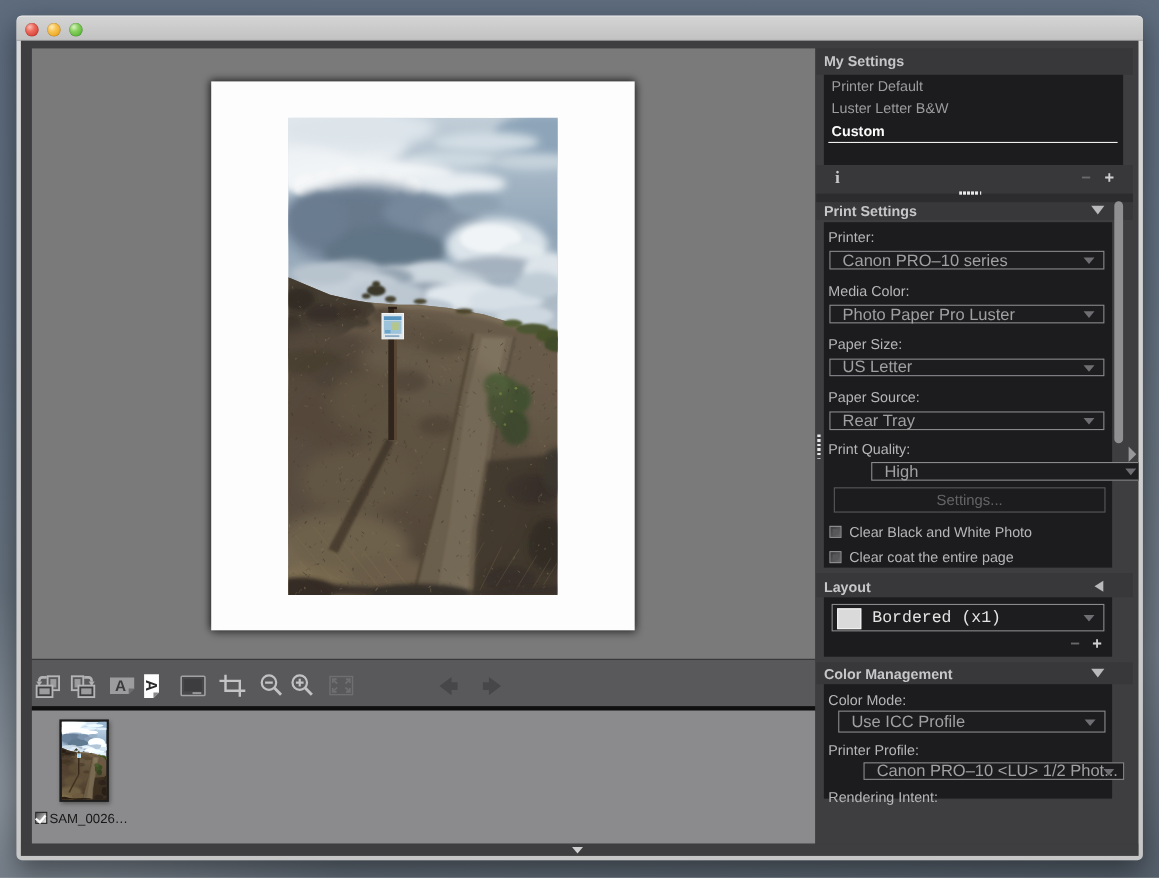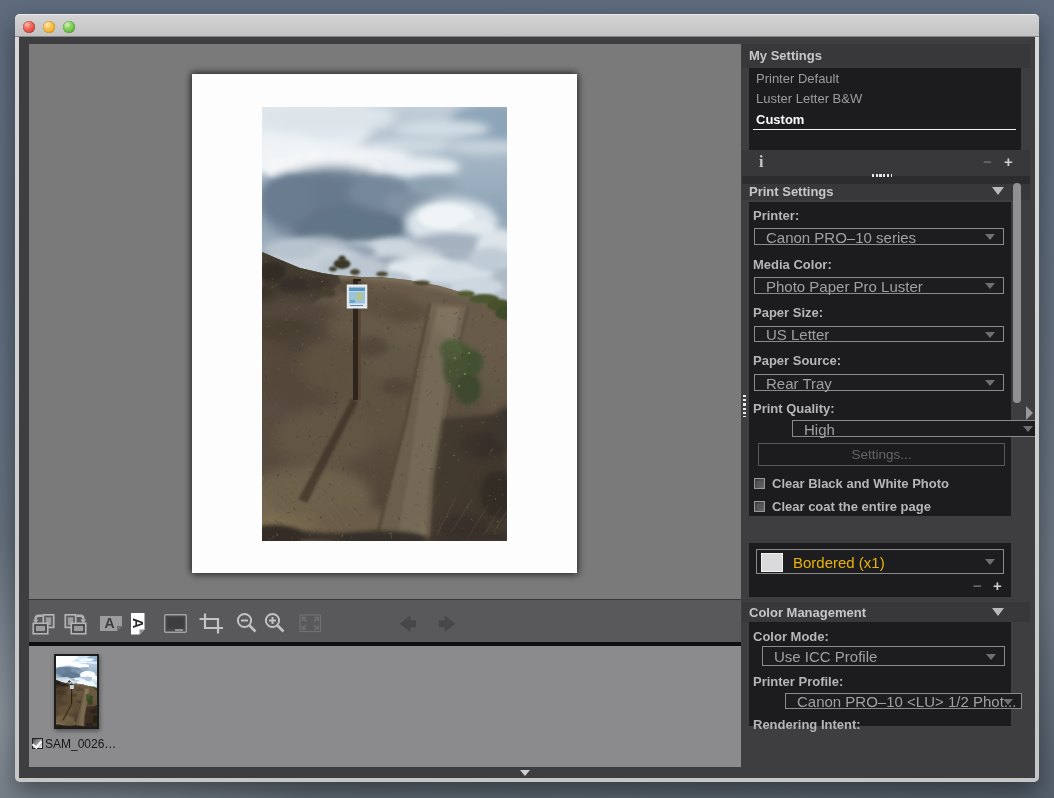--- a/index.html
+++ b/index.html
@@ -56,21 +56,21 @@
   
   .hdr { position:absolute; left:723px; width:288px; height:24px; background:#38383b; color:#c7c7c9; font-size:13px; font-weight:bold; }
   .hdr span { position:absolute; left:7px; top:4px; }
   .blackbox { position:absolute; background:#1c1c1e; }
   .dd {
     position:absolute; border:1px solid #8a8a8d; background:#1d1d1f;
     color:#a0a0a2; font-size:15px;
   }
   .dd .dt { position:absolute; left:11px; top:50%; transform:translateY(-50%); white-space:nowrap; }
   .dd .da { position:absolute; right:8px; top:50%; margin-top:-2.5px; width:0; height:0; border-left:5px solid transparent; border-right:5px solid transparent; border-top:6px solid #6f6f73; }
-  .lbl { position:absolute; font-size:13px; font-weight:bold; color:#b6b6b8; white-space:nowrap; }
+  .lbl { position:absolute; font-size:13px; font-weight:normal; color:#b6b6b8; white-space:nowrap; }
   .tri-d { width:0; height:0; border-left:6px solid transparent; border-right:6px solid transparent; border-top:8px solid #b9b9bb; position:absolute; }
   .tri-l { width:0; height:0; border-top:5px solid transparent; border-bottom:5px solid transparent; border-right:8px solid #b9b9bb; position:absolute; }
   .mi { color:#69696c; font-weight:bold; font-size:15px; }
   .pl { color:#cfcfd1; font-weight:bold; font-size:15px; }
   .cb { position:absolute; width:11px; height:11px; border:1px solid #97979a; background:linear-gradient(135deg,#3a3a3c,#6a6a6d); }
   .cb:after { content:""; position:absolute; left:2px; top:2px; width:5px; height:5px; background:#58585b; }
   .scrollbar { position:absolute; left:994px; top:146px; width:8px; height:220px; background:#909093; border-radius:4px; }
   .collapse { position:absolute; left:1007px; top:369px; width:0; height:0; border-top:7px solid transparent; border-bottom:7px solid transparent; border-left:7px solid #98989b; }
   .vdots { position:absolute; left:724px; top:358px; width:2.5px; height:22px;
      background:repeating-linear-gradient(to bottom, #e8e8e8 0 2.2px, transparent 2.2px 4.2px); }
@@ -202,24 +202,28 @@
     <div class="dd" style="left:735px; top:383px; width:250px; height:17px;margin-left:38px;">
         <span class="dt">High</span>
         <span class="da"></span>
       </div>
     <div style="position:absolute; left:739px; top:406px; width:247px; height:23px; border:1px solid #58585a; color:#646467; font-size:13.5px; text-align:center; line-height:21px;">Settings...</div>
     <div class="cb" style="left:735px; top:440.5px;"></div>
     <div class="lbl" style="left:753px; top:439px;">Clear Black and White Photo</div>
     <div class="cb" style="left:735px; top:463.5px;"></div>
     <div class="lbl" style="left:753px; top:462px;">Clear coat the entire page</div>
 
+    <div class="hdr" style="top:484px; height:22px;">
+        <span style="top:5px;">Layout</span>
+        <div class="tri-l" style="right:27px; top:7px;"></div>
+      </div>
     <div class="blackbox" style="left:730px; top:506px; width:262px; height:54px;">
       <div class="dd" style="left:7px; top:6px; width:248px; height:25px;">
         <div style="position:absolute; left:4px; top:3px; width:22px; height:19px; background:#dadada; border:1px solid #f2f2f2;"></div>
-        <span class="dt" style="left:36px; color:#eab308;">Bordered (x1)</span>
+        <span class="dt" style="left:36px; color:#e5e5e5;font-family:Liberation Mono, monospace;">Bordered (x1)</span>
           <span class="da"></span>
       </div>
       <span class="mi" style="position:absolute; left:224px; top:34px;">−</span>
       <span class="pl" style="position:absolute; left:244px; top:34px;">+</span>
     </div>
 
     <div class="hdr" style="top:565px; height:20px;">
         <span style="top:3px;">Color Management</span>
         <div class="tri-d" style="right:26px; top:6px;"></div>
       </div>

